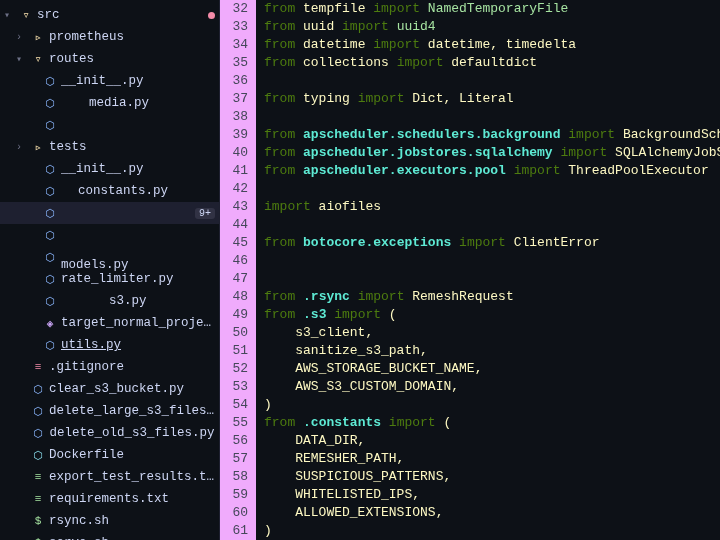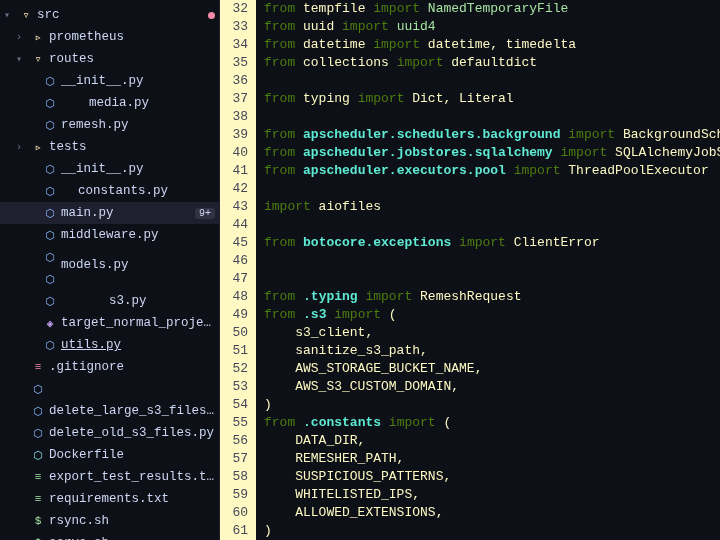--- a/index.html
+++ b/index.html
@@ -99,21 +99,21 @@
     #editor::-webkit-scrollbar { width: 6px; height: 6px; }
     #editor::-webkit-scrollbar-track { background: transparent; }
     #editor::-webkit-scrollbar-thumb { background: #2a2d3e; border-radius: 3px; }
 
     .code-container {
       display: flex;
       min-width: max-content;
     }
 
     .line-numbers {
-      background: #fef9c3;
+      background: #f0abfc;
       color: #45475a;
       text-align: right;
       padding: 0 8px 0 8px;
       user-select: none;
       flex-shrink: 0;
       min-width: 36px;
     }
 
     .code-lines {
       flex: 1;
@@ -160,56 +160,54 @@
       <span style="flex:1; overflow:hidden; text-overflow:ellipsis;">__init__.py</span>
     </div>
     <div class="tree-item tree-indent-2">
       <span class="arrow none"></span>
       <span class="file-icon py-icon">⬡</span>
       <span style="flex:1; overflow:hidden; text-overflow:ellipsis;margin-left:28px;">media.py</span>
     </div>
     <div class="tree-item tree-indent-2">
       <span class="arrow none"></span>
       <span class="file-icon py-icon">⬡</span>
-      <span style="flex:1; overflow:hidden; text-overflow:ellipsis;">remesh.py</span>
     </div>
     <div class="tree-item tree-indent-1">
       <span class="arrow closed"></span>
       <span class="file-icon" style="color:#f9e2af; font-size:12px">▹ </span>
       <span style="flex:1; overflow:hidden; text-overflow:ellipsis;">tests</span>
     </div>
     <div class="tree-item tree-indent-2">
       <span class="arrow none"></span>
       <span class="file-icon py-icon">⬡</span>
       <span style="flex:1; overflow:hidden; text-overflow:ellipsis;">__init__.py</span>
     </div>
     <div class="tree-item tree-indent-2">
       <span class="arrow none"></span>
       <span class="file-icon py-icon">⬡</span>
       <span style="flex:1; overflow:hidden; text-overflow:ellipsis;margin-left:17px;">constants.py</span>
     </div>
     <div class="tree-item tree-indent-2 active-file">
       <span class="arrow none"></span>
       <span class="file-icon py-icon">⬡</span>
-      <span style="flex:1; overflow:hidden; text-overflow:ellipsis;">main.py</span>
       <span class="badge">9+</span>
     </div>
     <div class="tree-item tree-indent-2">
       <span class="arrow none"></span>
       <span class="file-icon py-icon">⬡</span>
-      <span style="flex:1; overflow:hidden; text-overflow:ellipsis;">middleware.py</span>
     </div>
     <div class="tree-item tree-indent-2">
       <span class="arrow none"></span>
       <span class="file-icon py-icon">⬡</span>
       <span style="flex:1; overflow:hidden; text-overflow:ellipsis;margin-top:16px;">models.py</span>
     </div>
     <div class="tree-item tree-indent-2">
       <span class="arrow none"></span>
       <span class="file-icon py-icon">⬡</span>
+      <span style="flex:1; overflow:hidden; text-overflow:ellipsis;">rate_limiter.py</span>
     </div>
     <div class="tree-item tree-indent-2">
       <span class="arrow none"></span>
       <span class="file-icon py-icon">⬡</span>
       <span style="flex:1; overflow:hidden; text-overflow:ellipsis;margin-left:48px;">s3.py</span>
     </div>
     <div class="tree-item tree-indent-2">
       <span class="arrow none"></span>
       <span class="file-icon blend-icon">◈</span>
       <span style="flex:1; overflow:hidden; text-overflow:ellipsis;">target_normal_project.blend</span>
@@ -220,30 +218,31 @@
       <span style="flex:1; overflow:hidden; text-overflow:ellipsis;text-decoration:underline;">utils.py</span>
     </div>
     <div class="tree-item tree-indent-1">
       <span class="arrow none"></span>
       <span class="file-icon" style="color:#f38ba8">≡</span>
       <span style="flex:1; overflow:hidden; text-overflow:ellipsis;">.gitignore</span>
     </div>
     <div class="tree-item tree-indent-1">
       <span class="arrow none"></span>
       <span class="file-icon py-icon">⬡</span>
+      <span style="flex:1; overflow:hidden; text-overflow:ellipsis;">clear_s3_bucket.py</span>
     </div>
     <div class="tree-item tree-indent-1">
       <span class="arrow none"></span>
       <span class="file-icon py-icon">⬡</span>
       <span style="flex:1; overflow:hidden; text-overflow:ellipsis;">delete_large_s3_files.py</span>
     </div>
     <div class="tree-item tree-indent-1">
       <span class="arrow none"></span>
       <span class="file-icon py-icon">⬡</span>
-      <span style="flex:1; overflow:hidden; text-overflow:ellipsis;">delete_old_s3_files.py</span>
+      <span style="flex:1; overflow:hidden; text-overflow:ellipsis;text-align:center;">delete_old_s3_files.py</span>
     </div>
     <div class="tree-item tree-indent-1">
       <span class="arrow none"></span>
       <span class="file-icon docker-icon">⬡</span>
       <span style="flex:1; overflow:hidden; text-overflow:ellipsis;">Dockerfile</span>
     </div>
     <div class="tree-item tree-indent-1">
       <span class="arrow none"></span>
       <span class="file-icon txt-icon">≡</span>
       <span style="flex:1; overflow:hidden; text-overflow:ellipsis;">export_test_results.txt</span>
@@ -309,21 +308,21 @@
         <span class="code-line">&nbsp;</span>
         <span class="code-line"><span class="kw">from</span><span class="nm"> </span><span class="dm">apscheduler.schedulers.background</span><span class="nm"> </span><span class="kw">import</span><span class="nm"> BackgroundScheduler</span></span>
         <span class="code-line"><span class="kw">from</span><span class="nm"> </span><span class="dm">apscheduler.jobstores.sqlalchemy</span><span class="nm"> </span><span class="kw">import</span><span class="nm"> SQLAlchemyJobStore</span></span>
         <span class="code-line"><span class="kw">from</span><span class="nm"> </span><span class="dm">apscheduler.executors.pool</span><span class="nm"> </span><span class="kw">import</span><span class="nm"> ThreadPoolExecutor</span></span>
         <span class="code-line">&nbsp;</span>
         <span class="code-line"><span class="kw">import</span><span class="nm"> aiofiles</span></span>
         <span class="code-line">&nbsp;</span>
         <span class="code-line"><span class="kw">from</span><span class="nm"> </span><span class="dm">botocore.exceptions</span><span class="nm"> </span><span class="kw">import</span><span class="nm"> ClientError</span></span>
         <span class="code-line">&nbsp;</span>
         <span class="code-line">&nbsp;</span>
-        <span class="code-line"><span class="kw">from</span><span class="nm"> </span><span class="dm">.typing</span><span class="nm"> </span><span class="kw">import</span><span class="nm"> RemeshRequest</span></span>
+        <span class="code-line"><span class="kw">from</span><span class="nm"> </span><span class="dm">.rsync</span><span class="nm"> </span><span class="kw">import</span><span class="nm"> RemeshRequest</span></span>
         <span class="code-line"><span class="kw">from</span><span class="nm"> </span><span class="dm">.s3</span><span class="nm"> </span><span class="kw">import</span><span class="nm"> (</span></span>
         <span class="code-line"><span class="nm">    s3_client,</span></span>
         <span class="code-line"><span class="nm">    sanitize_s3_path,</span></span>
         <span class="code-line"><span class="nm">    AWS_STORAGE_BUCKET_NAME,</span></span>
         <span class="code-line"><span class="nm">    AWS_S3_CUSTOM_DOMAIN,</span></span>
         <span class="code-line"><span class="nm">)</span></span>
         <span class="code-line"><span class="kw">from</span><span class="nm"> </span><span class="dm">.constants</span><span class="nm"> </span><span class="kw">import</span><span class="nm"> (</span></span>
         <span class="code-line"><span class="nm">    DATA_DIR,</span></span>
         <span class="code-line"><span class="nm">    REMESHER_PATH,</span></span>
         <span class="code-line"><span class="nm">    SUSPICIOUS_PATTERNS,</span></span>

